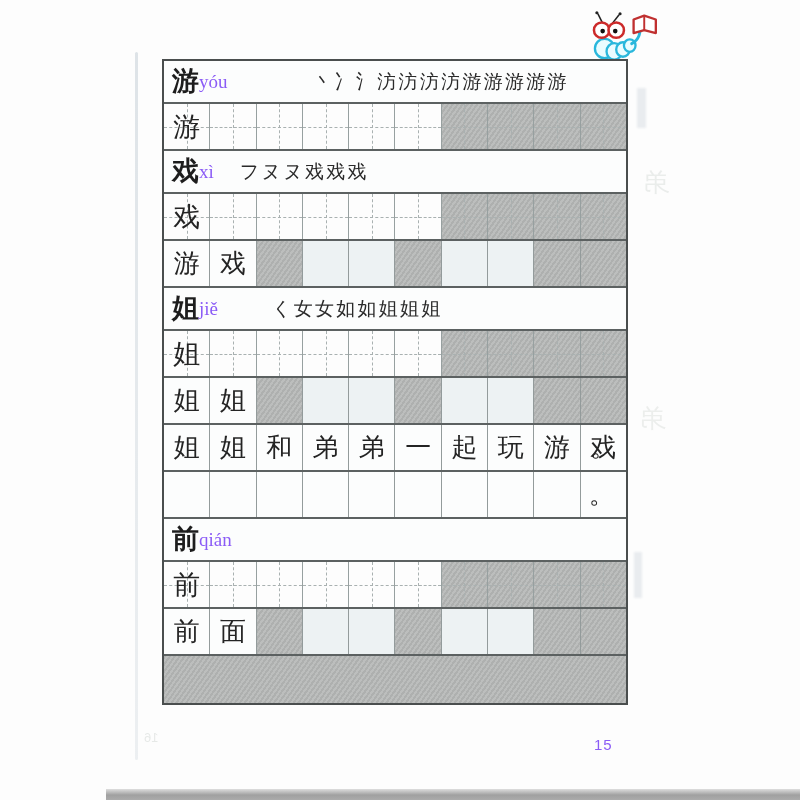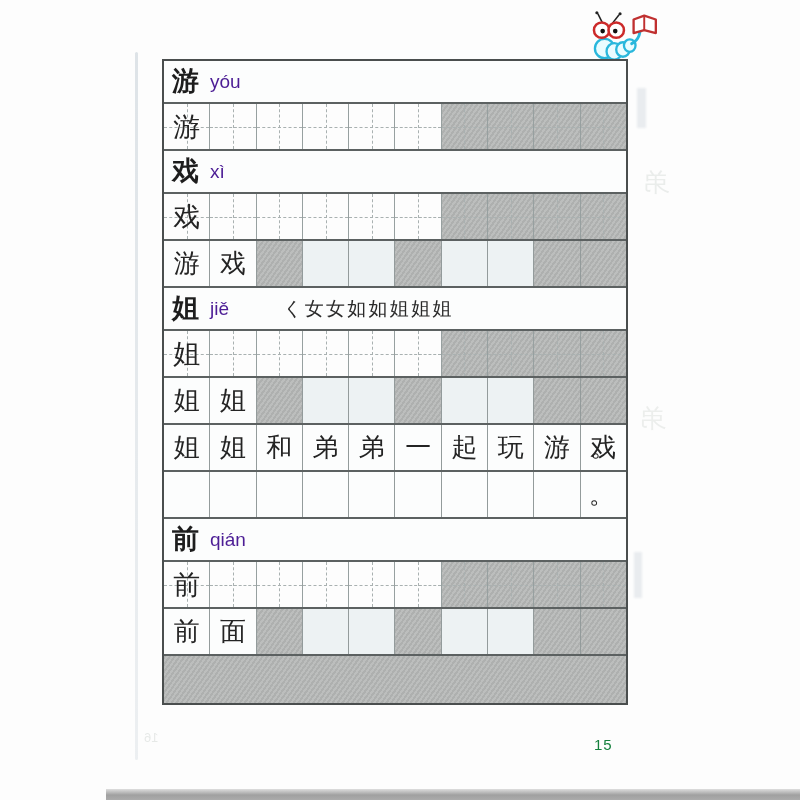--- a/index.html
+++ b/index.html
@@ -3,33 +3,33 @@
 <meta charset="utf-8">
 <style>
   html,body{margin:0;padding:0;background:#ffffff;}
   .scan{position:relative;width:800px;height:800px;background:#fdfdfd;overflow:hidden;
         font-family:"Liberation Sans","DejaVu Sans",sans-serif;color:#222;}
   
   .gutter{position:absolute;left:135px;top:52px;width:3px;height:708px;
           background:linear-gradient(180deg,rgba(150,168,182,.30),rgba(150,168,182,.16));border-radius:2px;}
   .bottom-shadow{position:absolute;left:106px;top:789px;width:694px;height:11px;
           background:linear-gradient(180deg,#dedede 0%,#a0a0a0 55%,#ababab 100%);}
-  .pagenum{position:absolute;left:594px;top:736px;font-size:15px;color:#15803d;letter-spacing:1px;}
+  .pagenum{position:absolute;left:594px;top:736px;font-size:15px;color:#8b5cf6;letter-spacing:1px;}
 
   
   .sheet{position:absolute;left:162px;top:59px;width:466px;box-sizing:border-box;
          border:2px solid #4a4e4e;background:#fdfdfd;display:flex;flex-direction:column;}
   .row{display:flex;box-sizing:border-box;border-bottom:2px solid #5c6161;position:relative;}
   .row:last-child{border-bottom:none;}
   .header{height:43px;align-items:center;padding-left:8px;background:#fcfdfd;}
   .practice,.word,.srow,.blank{height:47px;}
   .band{height:47px;}
 
   .hchar{font-size:27px;font-weight:600;color:#1d1d1d;line-height:1;}
-  .pinyin{font-size:19px;margin-left:11px;color:#4c1d95;}
+  .pinyin{font-size:19px;color:#8b5cf6;font-family:Liberation Serif, serif;}
   .strokes{font-size:19px;color:#2a2a2a;white-space:nowrap;overflow:hidden;word-spacing:-3px;}
   .m-you{margin-left:86px;}
   .m-xi{margin-left:26px;}
   .m-jie{margin-left:54px;}
   .m-qian{margin-left:80px;}
 
   
   .pcell{flex:1;position:relative;border-right:1px solid #97a0a0;}
   .pcell:last-child{border-right:none;}
   .pcell::before{content:"";position:absolute;left:50%;top:0;bottom:0;border-left:1px dashed #a9b1b1;}
@@ -93,40 +93,42 @@
   <div class="bleed b4">弟 弟 和 一 起 玩</div>
   <div class="bleed b5">16</div>
   <div class="mark mk1"></div>
   <div class="mark mk2"></div>
 
   <div class="sheet">
 
     <div class="row header">
       <span class="hchar">游</span>
       <span class="pinyin">yóu</span>
+      <span class="strokes m-you">丶 冫 氵 汸 汸 汸 汸 游 游 游 游 游</span>
     </div>
 
     <div class="row practice">
       <div class="pcell">
           <span class="pchar">游</span>
         </div>
       <div class="pcell"></div>
       <div class="pcell"></div>
       <div class="pcell"></div>
       <div class="pcell"></div>
       <div class="pcell"></div>
       <div class="pcell g"></div>
       <div class="pcell g"></div>
       <div class="pcell g"></div>
       <div class="pcell g"></div>
     </div>
 
     <div class="row header">
       <span class="hchar">戏</span>
       <span class="pinyin">xì</span>
+      <span class="strokes m-xi">フ ヌ ヌ 戏 戏 戏</span>
     </div>
 
     <div class="row practice">
       <div class="pcell">
           <span class="pchar">戏</span>
         </div>
       <div class="pcell"></div>
       <div class="pcell"></div>
       <div class="pcell"></div>
       <div class="pcell"></div>

